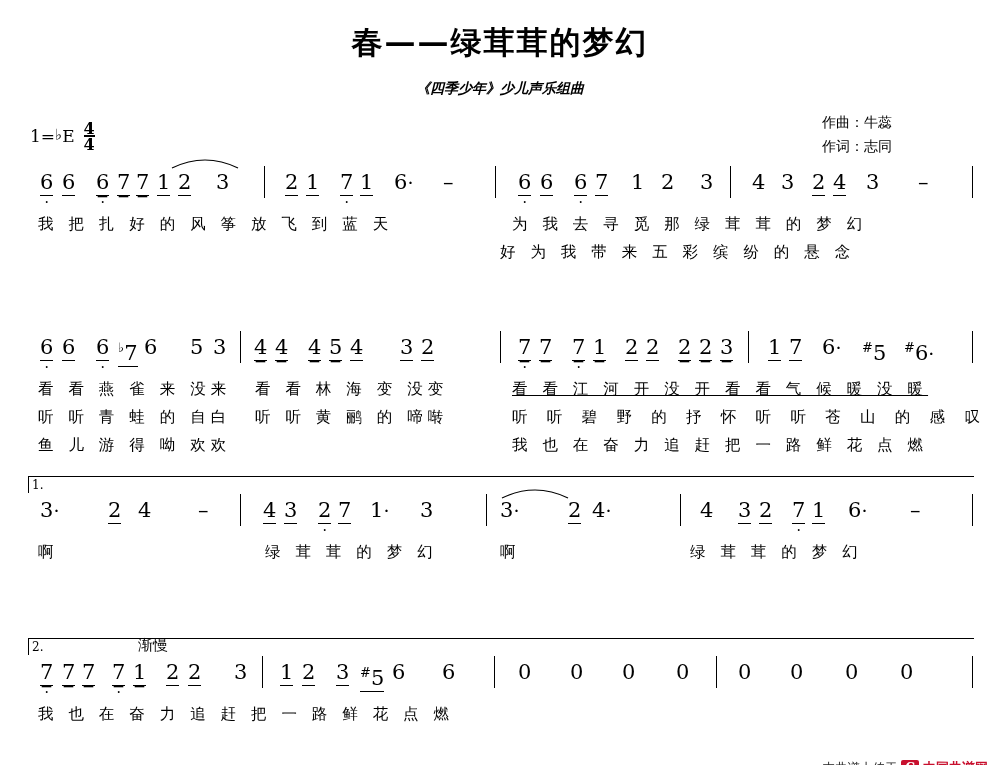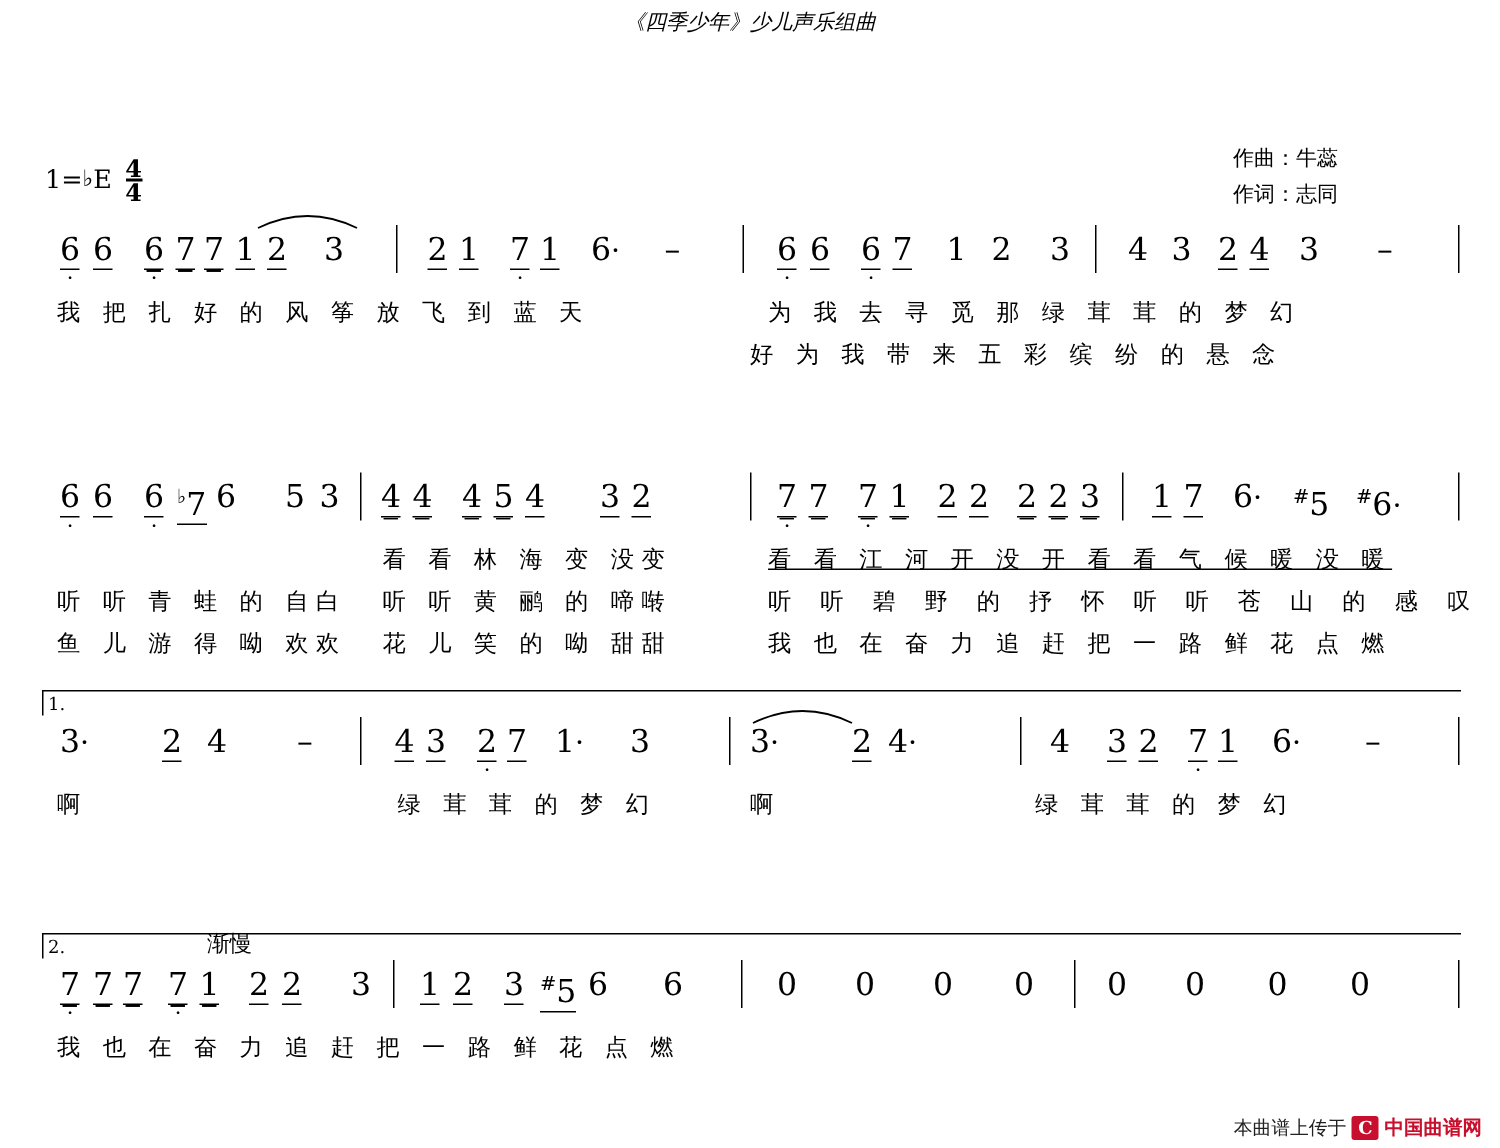--- a/index.html
+++ b/index.html
@@ -20,21 +20,22 @@
     font-weight:bold;
     font-size:31px;
     letter-spacing:2px;
     margin-top:22px;
   }
   .subtitle{
     text-align:center;
     font-family:"DejaVu Serif","Liberation Serif",serif;
     font-style:italic;
     font-size:14px;
-    margin-top:6px;
+    margin-top:16px;
+    font-weight:bold;
   }
   .credits{
     position:absolute;
     right:108px;
     top:88px;
     font-size:14px;
     line-height:24px;
     text-align:left;
     font-family:"DejaVu Serif","Liberation Serif",serif;
   }
@@ -132,20 +133,21 @@
     border-radius:2px;
     margin:0 4px;
   }
   .footer .site{color:#c8102e;font-weight:bold;font-size:13px;}
 </style>
 </head>
 <body>
 
 <div class="sheet">
 
+  <div class="title">春——绿茸茸的梦幻</div>
   <div class="subtitle">《四季少年》少儿声乐组曲</div>
 
   <div class="credits">
     <div>作曲：牛蕊</div>
     <div>作词：志同</div>
   </div>
 
   <div class="keysig">
     <span>1=</span>
     <span class="flat">♭</span>
@@ -223,25 +225,25 @@
           <span class="note u1" style="left: 768px; top: 0px;">1</span>
           <span class="note u1" style="left: 789px; top: 0px;">7</span>
           <span class="note" style="left: 822px; top: 0px;">6<span class="dotr">·</span></span>
           <span class="note" style="left: 862px; top: 0px;"><span class="acc">#</span>5</span>
           <span class="note" style="left: 904px; top: 0px;"><span class="acc">#</span>6<span class="dotr">·</span></span>
           <div class="barline" style="left: 240px;"></div>
           <div class="barline" style="left: 500px;"></div>
           <div class="barline" style="left: 748px;"></div>
           <div class="barline" style="left: 972px;"></div>
         </div>
+        <div class="lyric" style="left: 38px; top: 42px;">看 看 燕 雀 来      没来</div>
         <div class="lyric" style="left: 38px; top: 70px;">听 听 青 蛙 的      自白</div>
         <div class="lyric" style="left: 38px; top: 98px;">鱼 儿 游 得 呦      欢欢</div>
         <div class="lyric" style="left: 255px; top: 42px;">看 看 林 海 变      没变</div>
         <div class="lyric" style="left: 255px; top: 70px;">听 听 黄 鹂 的      啼啭</div>
-        <div class="lyric" style="left: 255px; top: 98px;">花 儿 笑 的 呦      甜甜</div>
         <div class="lyric" style="left: 512px; top: 42px; text-decoration: underline;">看 看 江 河 开 没 开 看 看 气 候 暖 没 暖</div>
         <div class="lyric" style="left: 512px; top: 70px; font-family: Liberation Mono, monospace;">听 听 碧 野 的 抒 怀 听 听 苍 山 的 感 叹</div>
         <div class="lyric" style="left: 512px; top: 98px;">我 也 在 奋 力 追 赶   把   一 路 鲜 花 点   燃</div>
       </div>
       <div class="system" style="top: 478px;">
         <div class="repeat-box" style="left: 28px; top: -24px; width: 945px;"></div>
         <div class="repeat-label" style="left: 32px; top: -22px;">1.</div>
         <div class="row-notes">
           <span class="note" style="left: 40px; top: 0px;">3<span class="dotr">·</span></span>
           <span class="note u1" style="left: 108px; top: 0px;">2</span>

